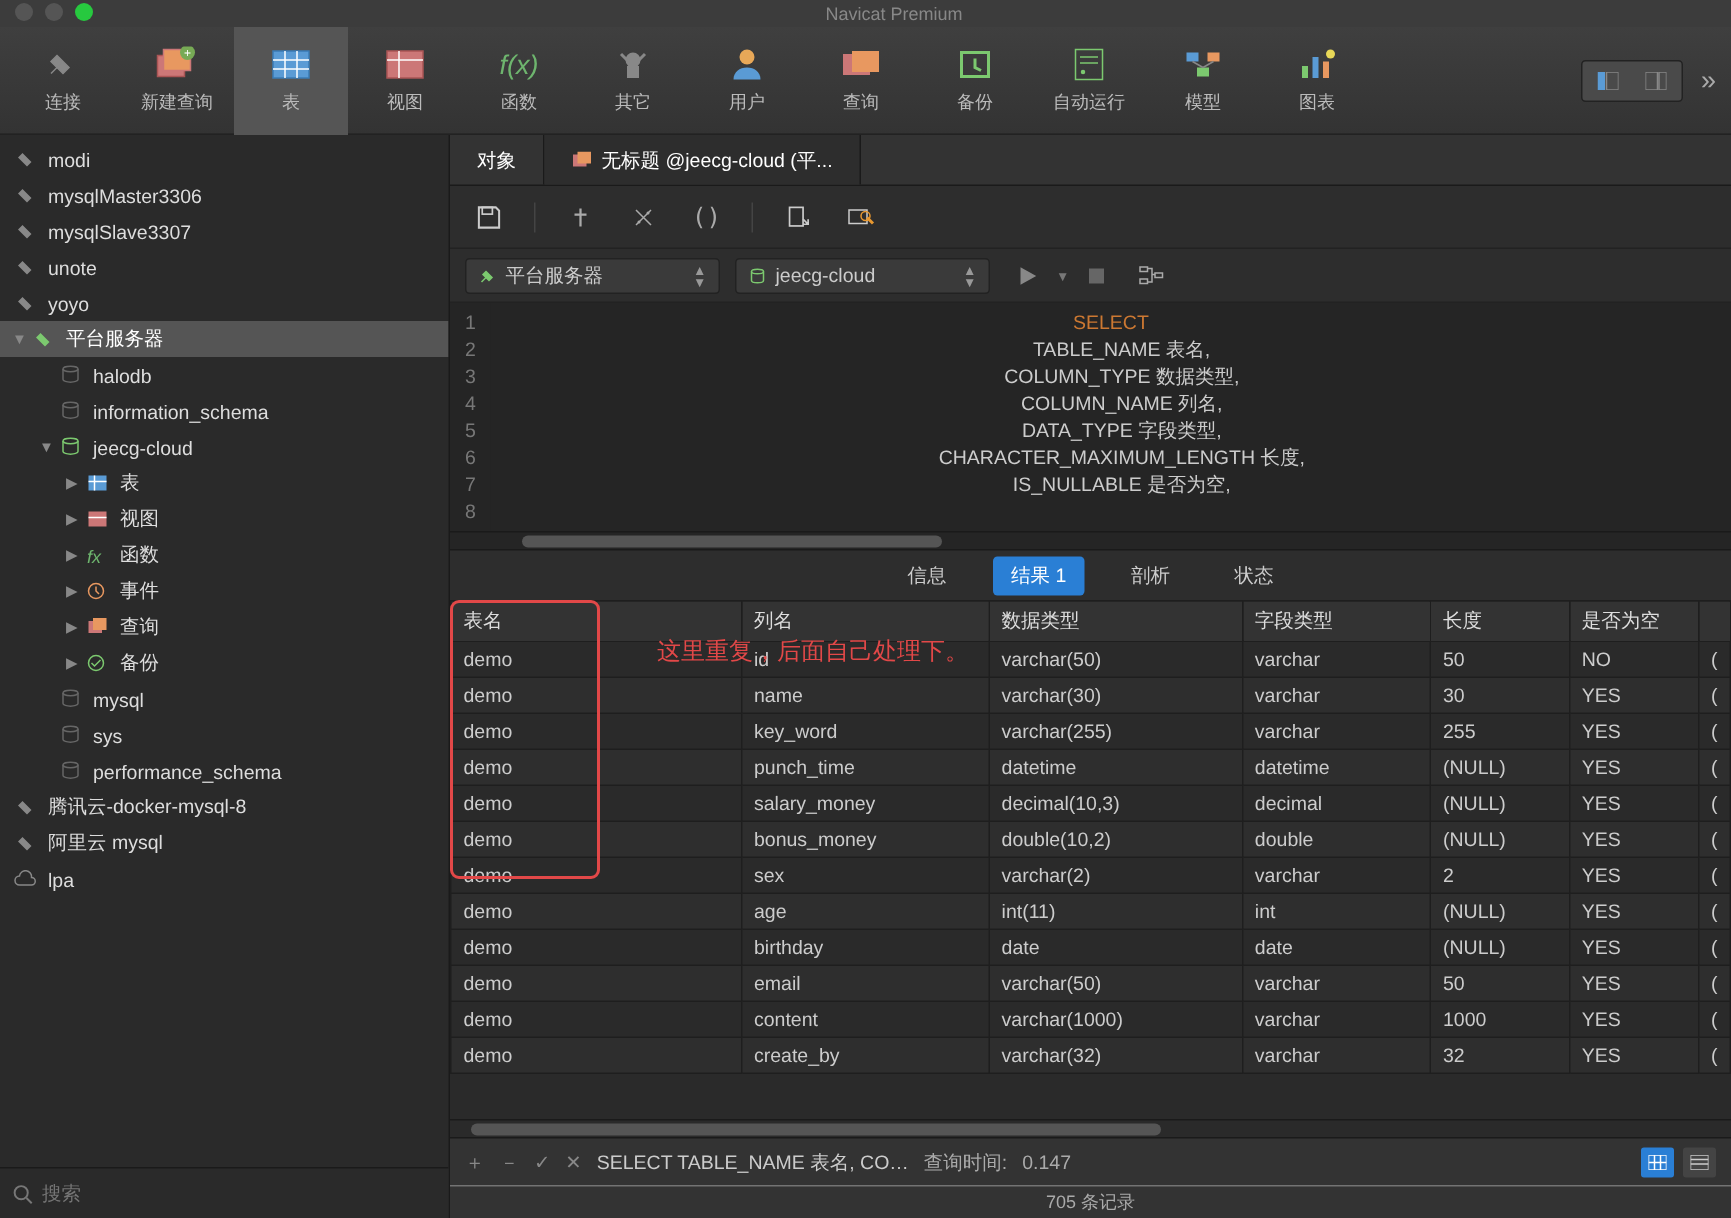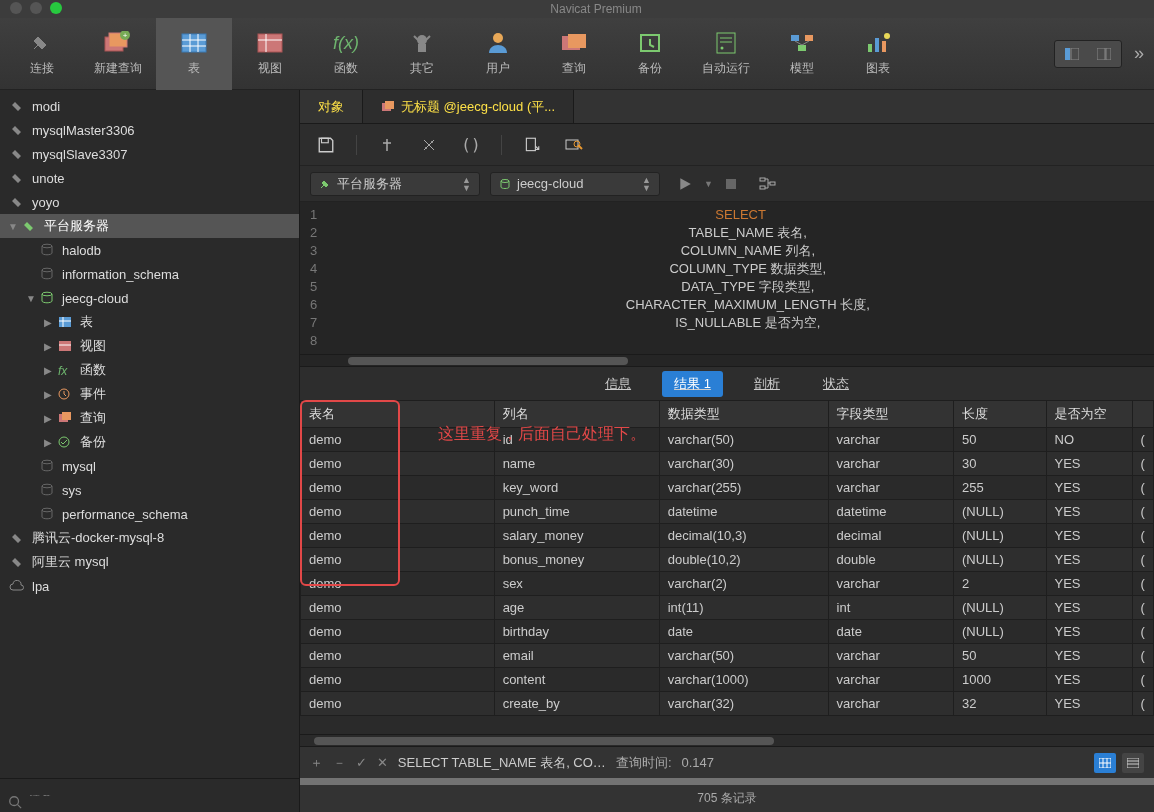--- a/index.html
+++ b/index.html
@@ -28,28 +28,28 @@
 
 .main { display: flex; height: calc(812px - 90px); }
 .sidebar { width: 300px; background: #2a2a2a; border-right: 1px solid #1a1a1a; display: flex; flex-direction: column; }
 .tree { flex: 1; overflow: auto; padding: 4px 0; }
 .tree-item { display: flex; align-items: center; height: 24px; padding-left: 8px; color: #ddd; cursor: pointer; }
 .tree-item.selected { background: #555; color: #fff; }
 .tree-item .arrow { width: 12px; color: #888; font-size: 10px; }
 .tree-item .ico { width: 18px; height: 16px; display: inline-flex; align-items: center; justify-content: center; margin-right: 6px; }
 .indent-1 { padding-left: 26px; }
 .indent-2 { padding-left: 44px; }
-.search-box { height: 34px; border-top: 1px solid #1a1a1a; display: flex; padding: 16px 8px; background: #2a2a2a; }
+.search-box { height: 34px; border-top: 1px solid #1a1a1a; display: flex; align-items: center; padding: 16px 8px; background: #2a2a2a; }
 .search-box input { background: transparent; border: none; color: #ccc; font-size: 13px; flex: 1; outline: none; }
 .srch-ico { color: #777; margin-right: 6px; }
 
 
 .content { flex: 1; display: flex; flex-direction: column; background: #2d2d2d; min-width: 0; }
 .tabs { height: 34px; background: #333; border-bottom: 1px solid #1a1a1a; display: flex; align-items: stretch; }
-.tab { padding: 0 18px; display: flex; align-items: center; color: #fde047; cursor: pointer; border-right: 1px solid #1a1a1a; }
+.tab { padding: 0 18px; display: flex; align-items: center; color: #ffffff; cursor: pointer; border-right: 1px solid #1a1a1a; }
 .tab.active { background: #2d2d2d; }
 .tab .tico { margin-right: 6px; color: #888; }
 
 .editor-toolbar { height: 42px; display: flex; align-items: center; padding: 0 14px; gap: 18px; border-bottom: 1px solid #222; }
 .et-btn { color: #aaa; cursor: pointer; width: 24px; display: flex; justify-content: center; }
 .et-sep { width: 1px; height: 20px; background: #444; }
 
 .dropdowns { height: 36px; display: flex; align-items: center; padding: 0 10px; gap: 10px; border-bottom: 1px solid #222; }
 .dd { background: #3a3a3a; border: 1px solid #222; border-radius: 3px; height: 24px; display: flex; align-items: center; padding: 0 8px; color: #ccc; min-width: 170px; justify-content: space-between; cursor: pointer; }
 .dd .ddico { margin-right: 6px; }
@@ -59,21 +59,21 @@
 .editor { background: #252525; font-family: "Menlo","Consolas",monospace; font-size: 13px; position: relative; }
 .code-lines { display: flex; }
 .gutter { background: #252525; color: #777; text-align: right; padding: 4px 10px; user-select: none; }
 .gutter div { height: 18px; line-height: 18px; }
 .code { padding: 4px 0; color: #ccc; flex: 1; min-width: 0; }
 .code div { height: 18px; line-height: 18px; white-space: pre; text-align: center; }
 .kw { color: #cc7832; }
 .hscroll { height: 12px; background: #252525; border-top: 1px solid #1a1a1a; position: relative; }
 .hscroll-thumb { position: absolute; left: 48px; top: 2px; height: 8px; width: 280px; background: #555; border-radius: 4px; }
 
-.result-tabs { height: 34px; background: #2d2d2d; display: flex; align-items: center; justify-content: center; gap: 19px; border-top: 1px solid #1a1a1a; color: #ccc; text-decoration: underline; }
+.result-tabs { height: 34px; background: #2d2d2d; display: flex; align-items: center; justify-content: center; gap: 19px; border-top: 1px solid #1a1a1a; color: #ccc; }
 .rtab { padding: 4px 12px; cursor: pointer; border-radius: 3px; }
 .rtab.active { background: #2a7fd5; color: #fff; }
 
 .result-grid-wrap { flex: 1; overflow: auto; position: relative; background: #2a2a2a; }
 .grid { width: 100%; border-collapse: collapse; font-size: 13px; }
 .grid th { background: #333; color: #ddd; text-align: left; padding: 4px 8px; border: 1px solid #1e1e1e; font-weight: normal; height: 24px; position: sticky; top: 0; }
 .grid td { padding: 4px 8px; border: 1px solid #1e1e1e; color: #ccc; height: 23px; }
 .grid tr:nth-child(even) td { background: #2e2e2e; }
 .grid tr:nth-child(odd) td { background: #2a2a2a; }
 .num-cell { text-align: left; }
@@ -82,21 +82,21 @@
 .annotation-text { position: absolute; color: #e24848; font-size: 16px; font-weight: 500; pointer-events: none; }
 .result-hscroll { height: 12px; background: #2a2a2a; position: relative; border-top: 1px solid #1a1a1a; }
 .result-hscroll .hscroll-thumb { left: 14px; width: 460px; }
 
 .status { height: 32px; background: #333; border-top: 1px solid #1a1a1a; display: flex; align-items: center; padding: 0 10px; color: #aaa; gap: 12px; }
 .status-left { display: flex; align-items: center; gap: 10px; }
 .status .sbtn { color: #888; cursor: pointer; }
 .status-right { margin-left: auto; display: flex; align-items: center; gap: 6px; }
 .view-toggle { background: #2a7fd5; width: 22px; height: 20px; display: inline-flex; align-items: center; justify-content: center; border-radius: 2px; color: #fff; }
 .view-toggle.inactive { background: #444; }
-.records-bar { height: 34px; background: #333; border-top: 7px solid #737373; display: flex; align-items: center; justify-content: center; color: #aaa; font-size: 12px; }
+.records-bar { height: 22px; background: #333; border-top: 1px solid #737373; display: flex; align-items: center; justify-content: center; color: #aaa; font-size: 12px; }
 
 
 svg { display: block; }
 </style>
 </head>
 <body>
 
 <div class="app">
   <div class="titlebar">
     <div class="traffic-lights">
@@ -571,22 +571,22 @@
               <div>3</div>
               <div>4</div>
               <div>5</div>
               <div>6</div>
               <div>7</div>
               <div>8</div>
             </div>
           <div class="code" id="code">
               <div><span class="kw">SELECT</span></div>
               <div>    TABLE_NAME 表名,</div>
+              <div>    COLUMN_TYPE 数据类型,</div>
               <div>    COLUMN_NAME 列名,</div>
-              <div>    COLUMN_TYPE 数据类型,</div>
               <div>    DATA_TYPE 字段类型,</div>
               <div>    CHARACTER_MAXIMUM_LENGTH 长度,</div>
               <div>    IS_NULLABLE 是否为空,</div>
               <div>&nbsp;</div>
             </div>
         </div>
         <div class="hscroll">
             <div class="hscroll-thumb"></div>
           </div>
       </div>

